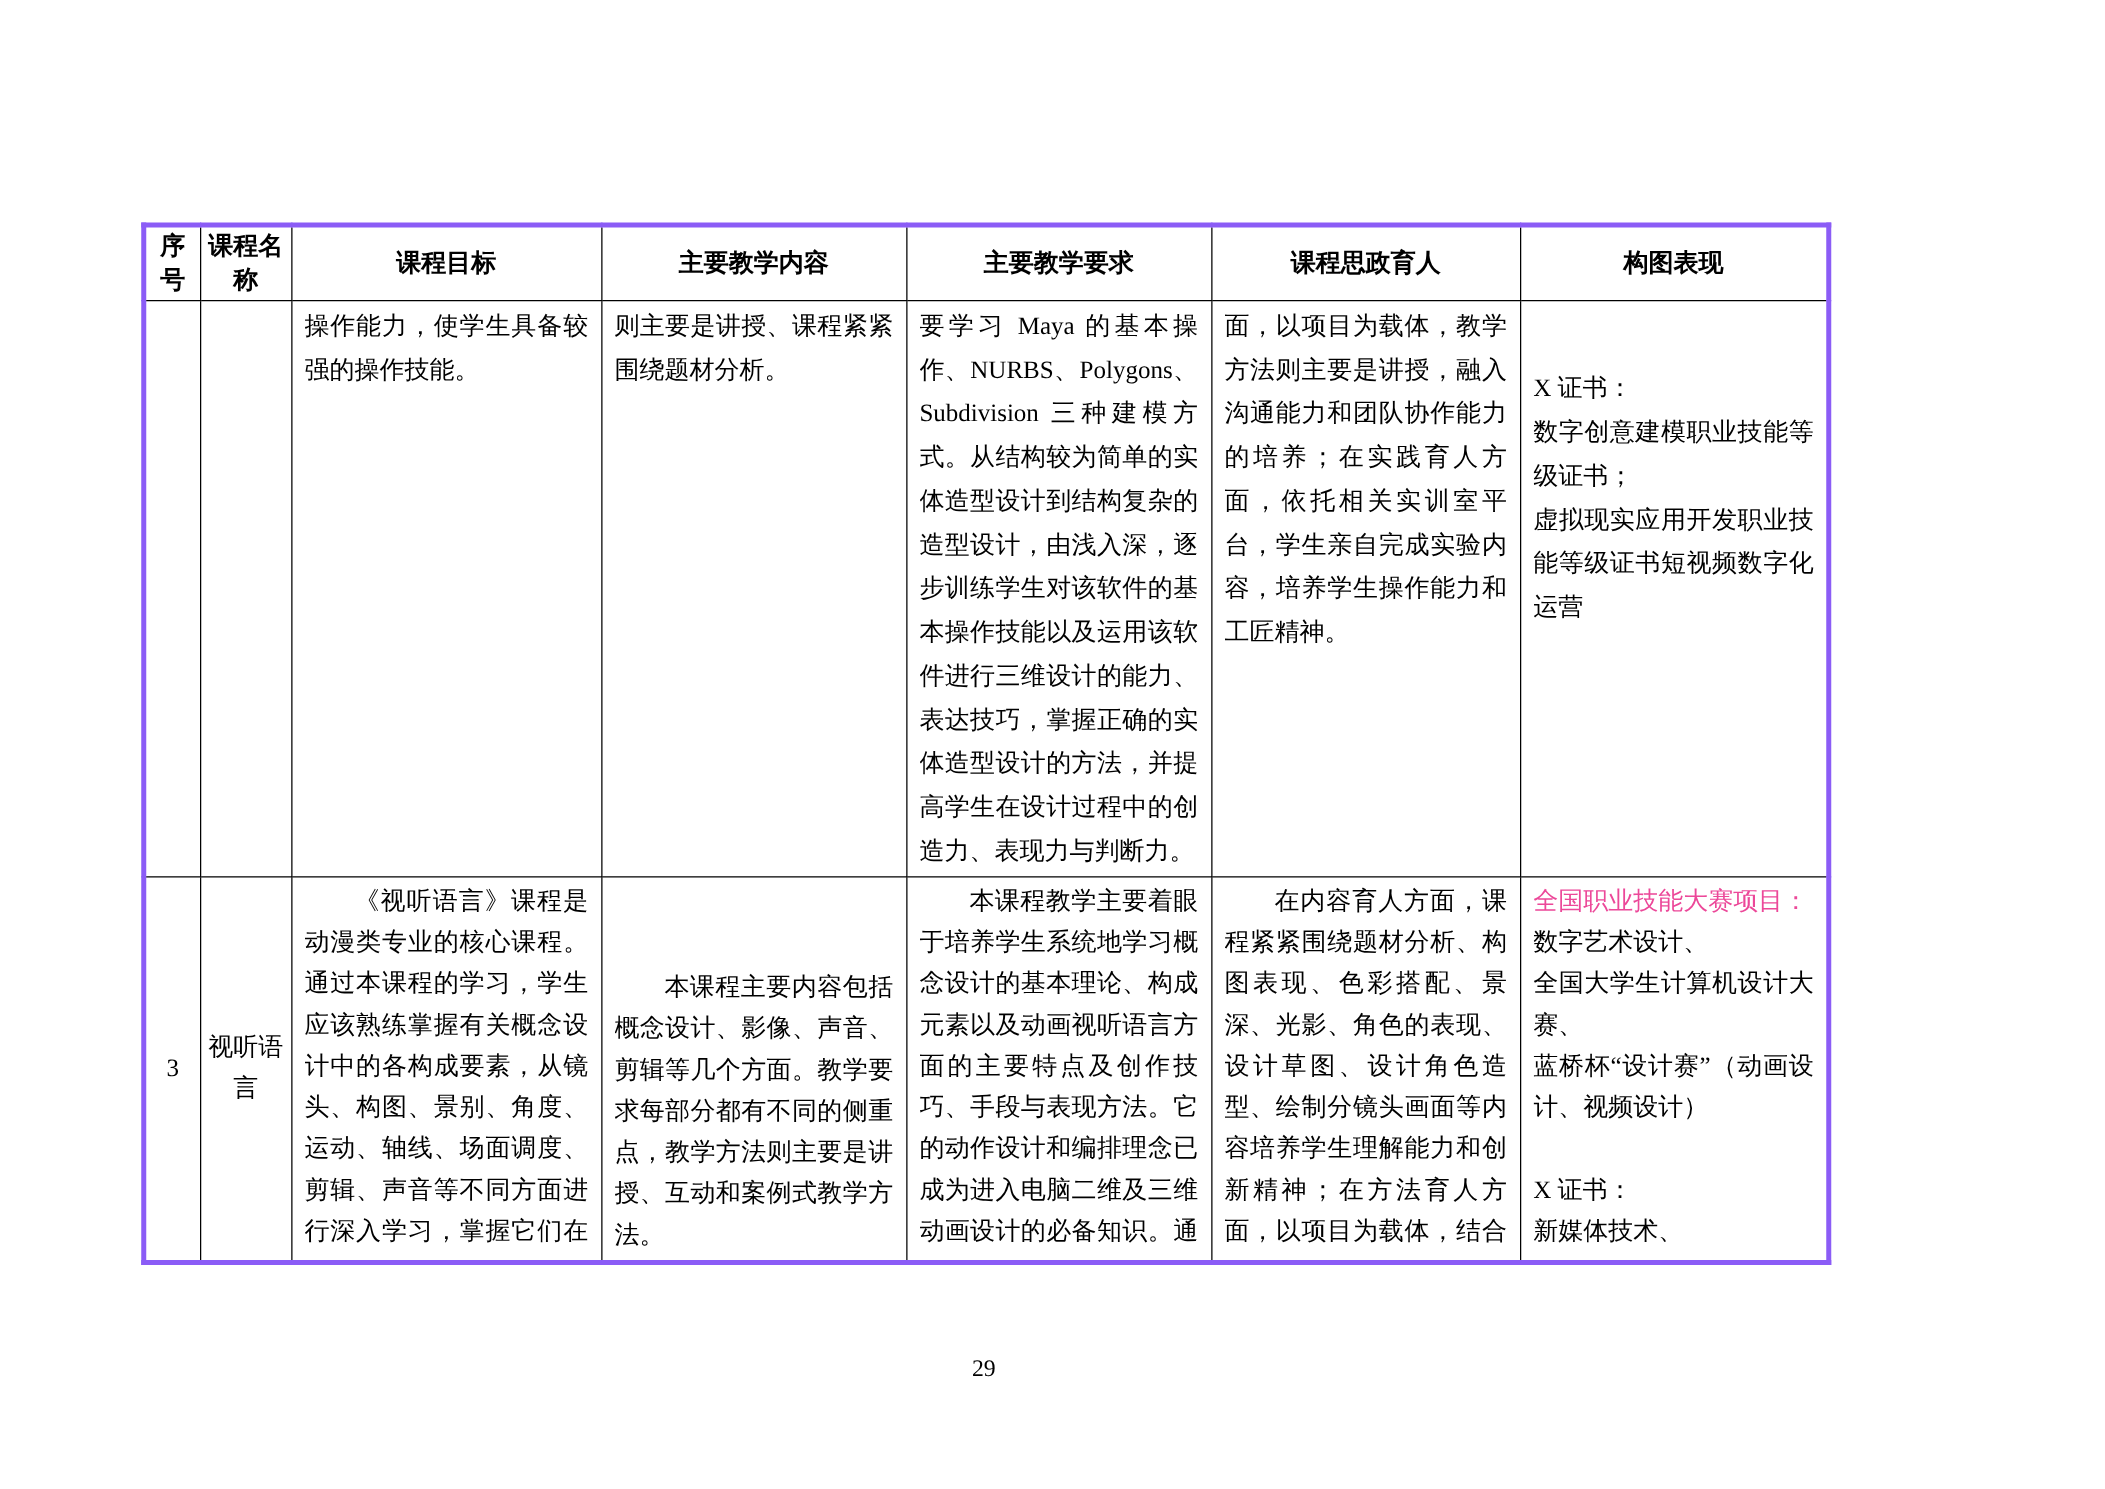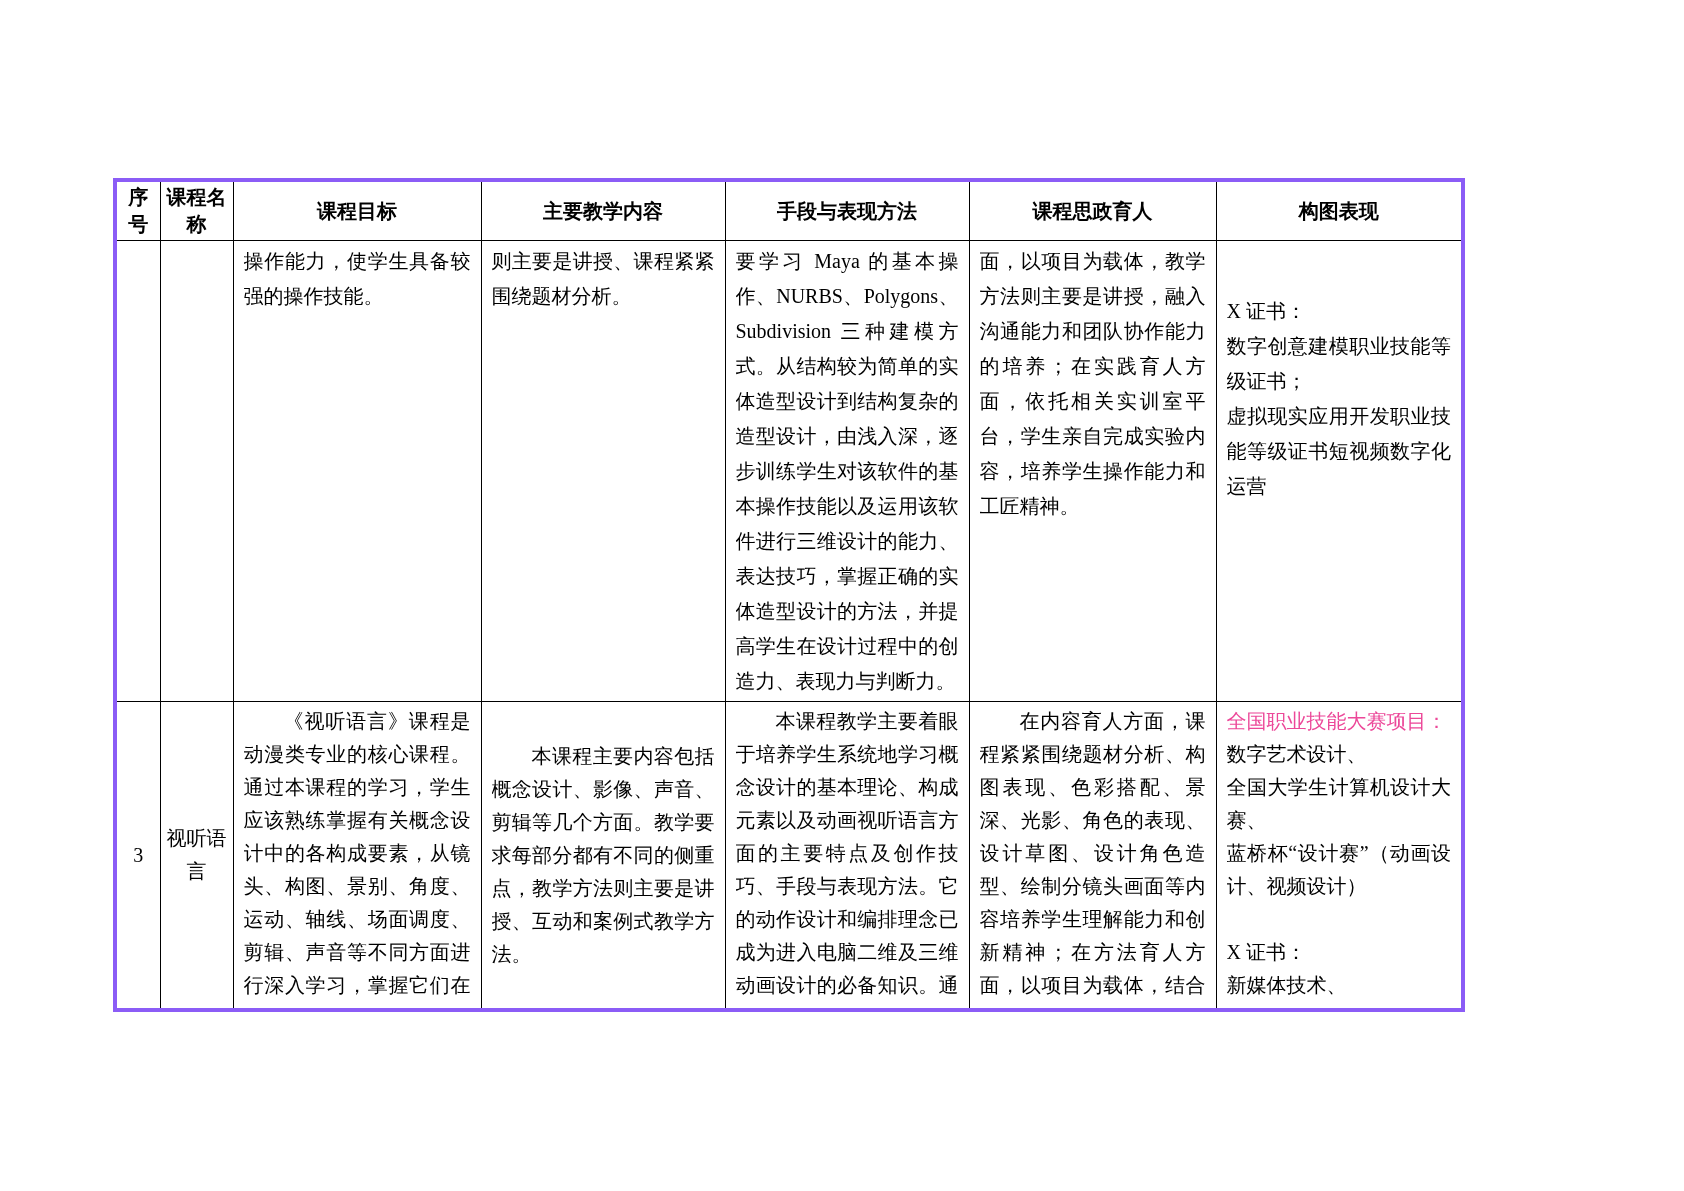--- a/index.html
+++ b/index.html
@@ -50,21 +50,21 @@
   td.c-seq, td.c-name { text-align: center; vertical-align: middle; padding: 3px 4px; }
 
   .indent { text-indent: 2em; }
   .preline { white-space: pre-line; font-family: Liberation Serif, serif; }
 
   .certbox-top { padding-top: 50px; }
   .cert-gap { height: 33px; }
   .cert-comp-title {  }
 
   td.c-content-mid .box-r2 {
-    display: flex; align-items: center;
+    display: flex; align-items: flex-end;
   }
 
   .page-number {
     position: absolute;
     left: 113px; width: 1348px;
     top: 1085px;
     text-align: center;
     font-size: 19px;
   }
 </style>
@@ -83,21 +83,21 @@
       <col style="width:247px">
       <col style="width:247px">
     </colgroup>
 
     <tbody>
         <tr class="row-header">
       <th>序号</th>
       <th>课程名称</th>
       <th>课程目标</th>
       <th>主要教学内容</th>
-      <th>手段与表现方法</th>
+      <th>主要教学要求</th>
       <th>课程思政育人</th>
       <th>构图表现</th>
     </tr>
 
     <tr class="row-cont">
       <td class="c-seq"></td>
       <td class="c-name"></td>
       <td>
         <div class="box-r1">
               <p>操作能力，使学生具备较强的操作技能。</p>
@@ -156,14 +156,15 @@
 蓝桥杯“设计赛”（动画设计、视频设计）</div>
           <div class="cert-gap"></div>
           <div class="preline">X 证书：
 新媒体技术、</div>
         </div>
       </td>
     </tr>
   </tbody>
     </table>
 
+  <div class="page-number">29</div>
 
 </div>
 
 </body></html>

